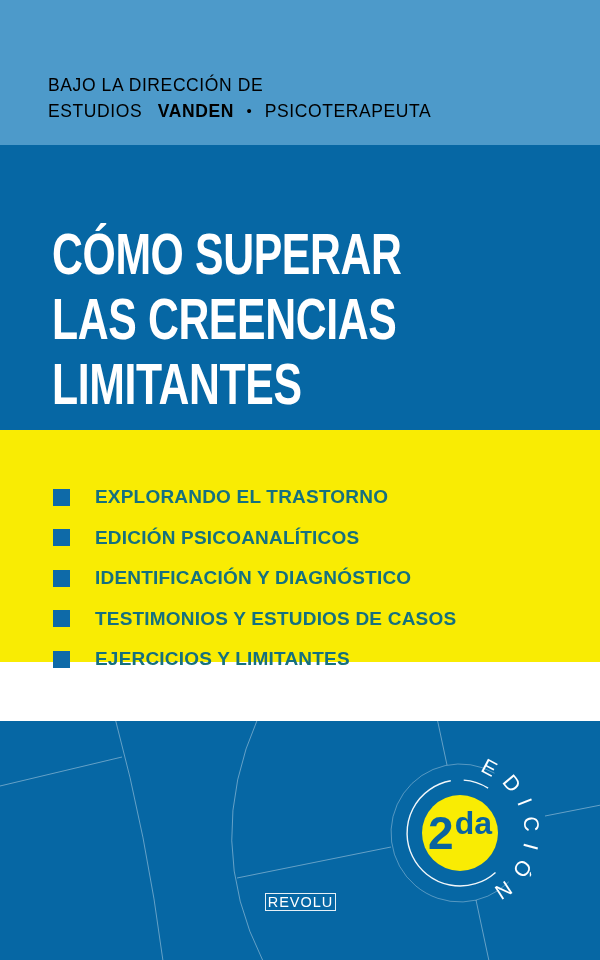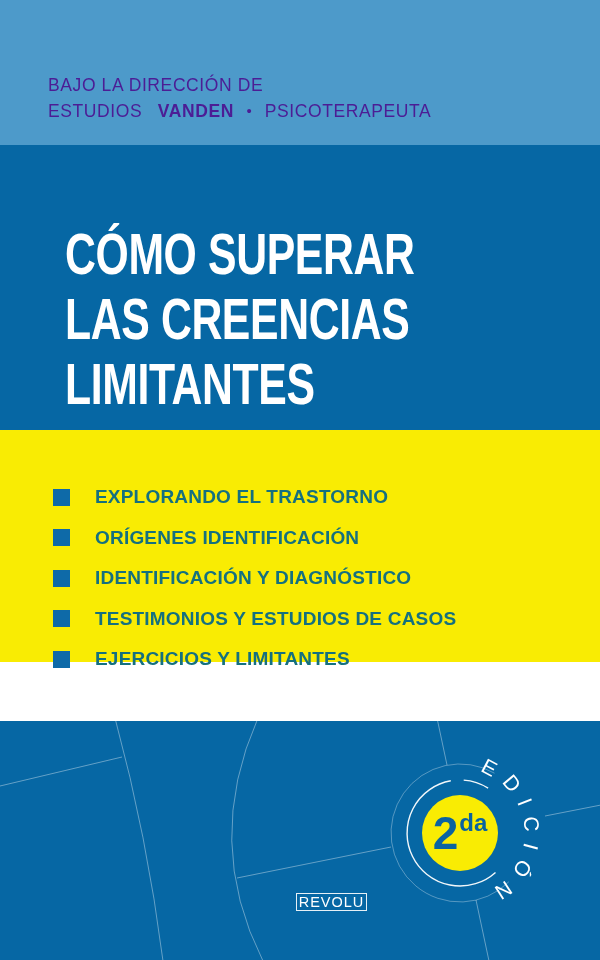--- a/index.html
+++ b/index.html
@@ -3,26 +3,26 @@
 <meta charset="utf-8">
 <style>
   * { margin:0; padding:0; box-sizing:border-box; }
   body { background:#ffffff; font-family:"Liberation Sans", sans-serif; }
   .cover {
     position:relative; width:600px; height:960px; overflow:hidden;
     font-family:"Liberation Sans", sans-serif;
   }
   .band { position:absolute; left:0; width:600px; }
   .band-top    { top:0;    height:145px; background:#4d9aca; }
-  .band-title  { top:145px; height:285px; background:#0667a4;padding-left:13px; }
+  .band-title  { top:145px; height:285px; background:#0667a4; }
   .band-feat   { top:430px; height:232px; background:#f9ec03; }
   .band-bottom { top:721px; height:239px; background:#0667a4; }
 
   
-  .author { position:absolute; left:48px; top:72px; color:#4c1d95; }
+  .author { position:absolute; left:48px; top:72px; color:#000000; }
   .author .line { font-size:17.5px; line-height:26px; letter-spacing:0.6px; white-space:nowrap; }
   .author .bold { font-weight:700;margin-left:10px; }
   .author .dot { display:inline-block; margin:0 7px; font-size:15px; vertical-align:1px; }
 
   
   .title-block { padding:77px 0 0 52px; }
   .title-line {
     color:#ffffff; font-weight:700; font-size:57px; line-height:65px;
     letter-spacing:-0.5px; white-space:nowrap;
     transform:scaleX(0.75); transform-origin:left center;
@@ -43,26 +43,26 @@
   .badge-arc { stroke:rgba(255,255,255,0.95); stroke-width:1.4; fill:none; }
   .badge-arc-faint { stroke:rgba(255,255,255,0.32); stroke-width:1; fill:none; }
   .arc-text { fill:#ffffff; font-size:21px; letter-spacing:10px; font-family:"Liberation Sans", sans-serif; }
 
   .badge-circle {
     position:absolute; left:422px; top:74px; width:76px; height:76px;
     background:#f9ec03; border-radius:50%;
     display:flex; align-items:center; justify-content:center;
   }
   .badge-num { font-size:46px; font-weight:700; color:#0a63a0; line-height:1; }
-  .badge-ord { font-size:24px; font-weight:700; color:#0a63a0; line-height:1; margin:-20px 0 0 1px; }
+  .badge-ord { font-size:32px; font-weight:700; color:#0a63a0; line-height:1; margin:-20px 0 0 1px; }
 
   .publisher-box {
     position:absolute; left:265px; top:172px; width:71px; height:18px;
     border:1px solid rgba(255,255,255,0.9);
-    display:flex; align-items:center; justify-content:center;margin-left:31px;
+    display:flex; align-items:center; justify-content:center;
   }
   .publisher-name { color:#ffffff; font-size:14.5px; letter-spacing:1px; line-height:1; }
 </style>
 </head>
 <body>
 
 <div class="cover">
 
   <div class="band band-top">
     <div class="author">
@@ -85,21 +85,21 @@
   </div>
 
   <div class="band band-feat">
     <ul class="feat-list">
       <li class="feat-item">
         <span class="feat-square"></span>
         <span class="feat-label">EXPLORANDO EL TRASTORNO</span>
       </li>
       <li class="feat-item">
         <span class="feat-square"></span>
-        <span class="feat-label">ORÍGENES IDENTIFICACIÓN</span>
+        <span class="feat-label">EDICIÓN PSICOANALÍTICOS</span>
       </li>
       <li class="feat-item">
         <span class="feat-square"></span>
         <span class="feat-label">IDENTIFICACIÓN Y DIAGNÓSTICO</span>
       </li>
       <li class="feat-item">
         <span class="feat-square"></span>
         <span class="feat-label">TESTIMONIOS Y ESTUDIOS DE CASOS</span>
       </li>
       <li class="feat-item">

